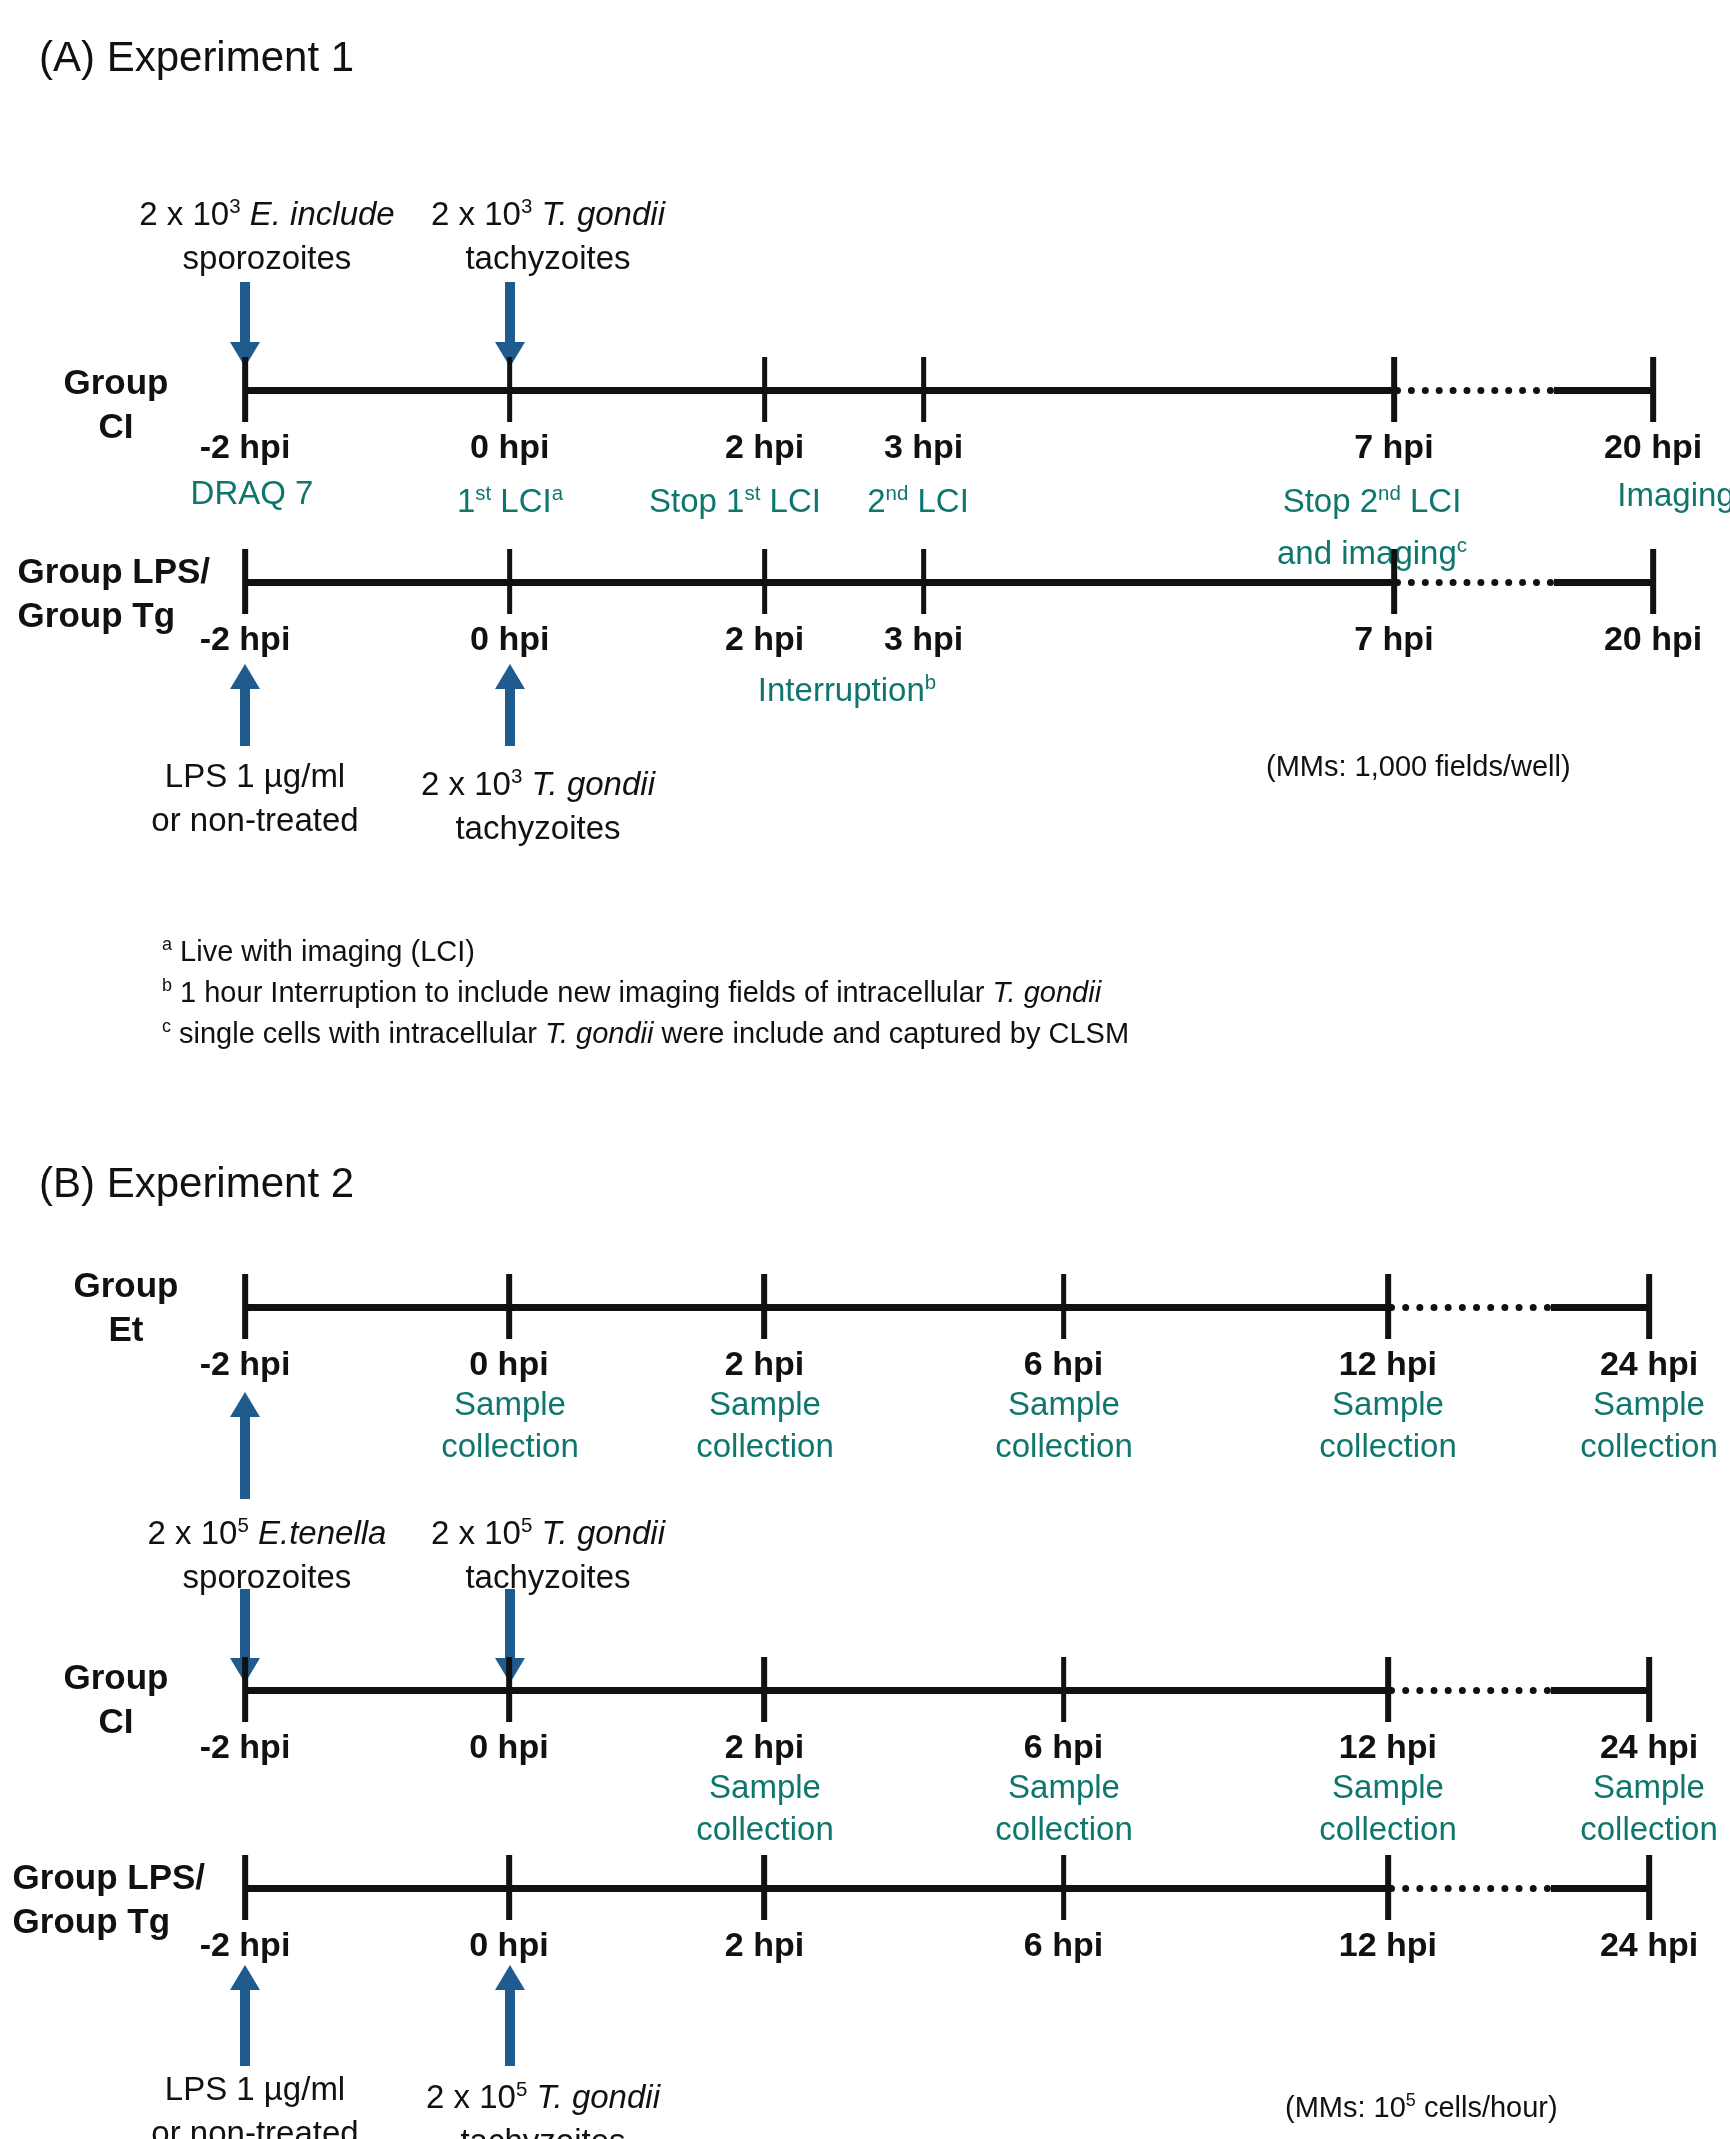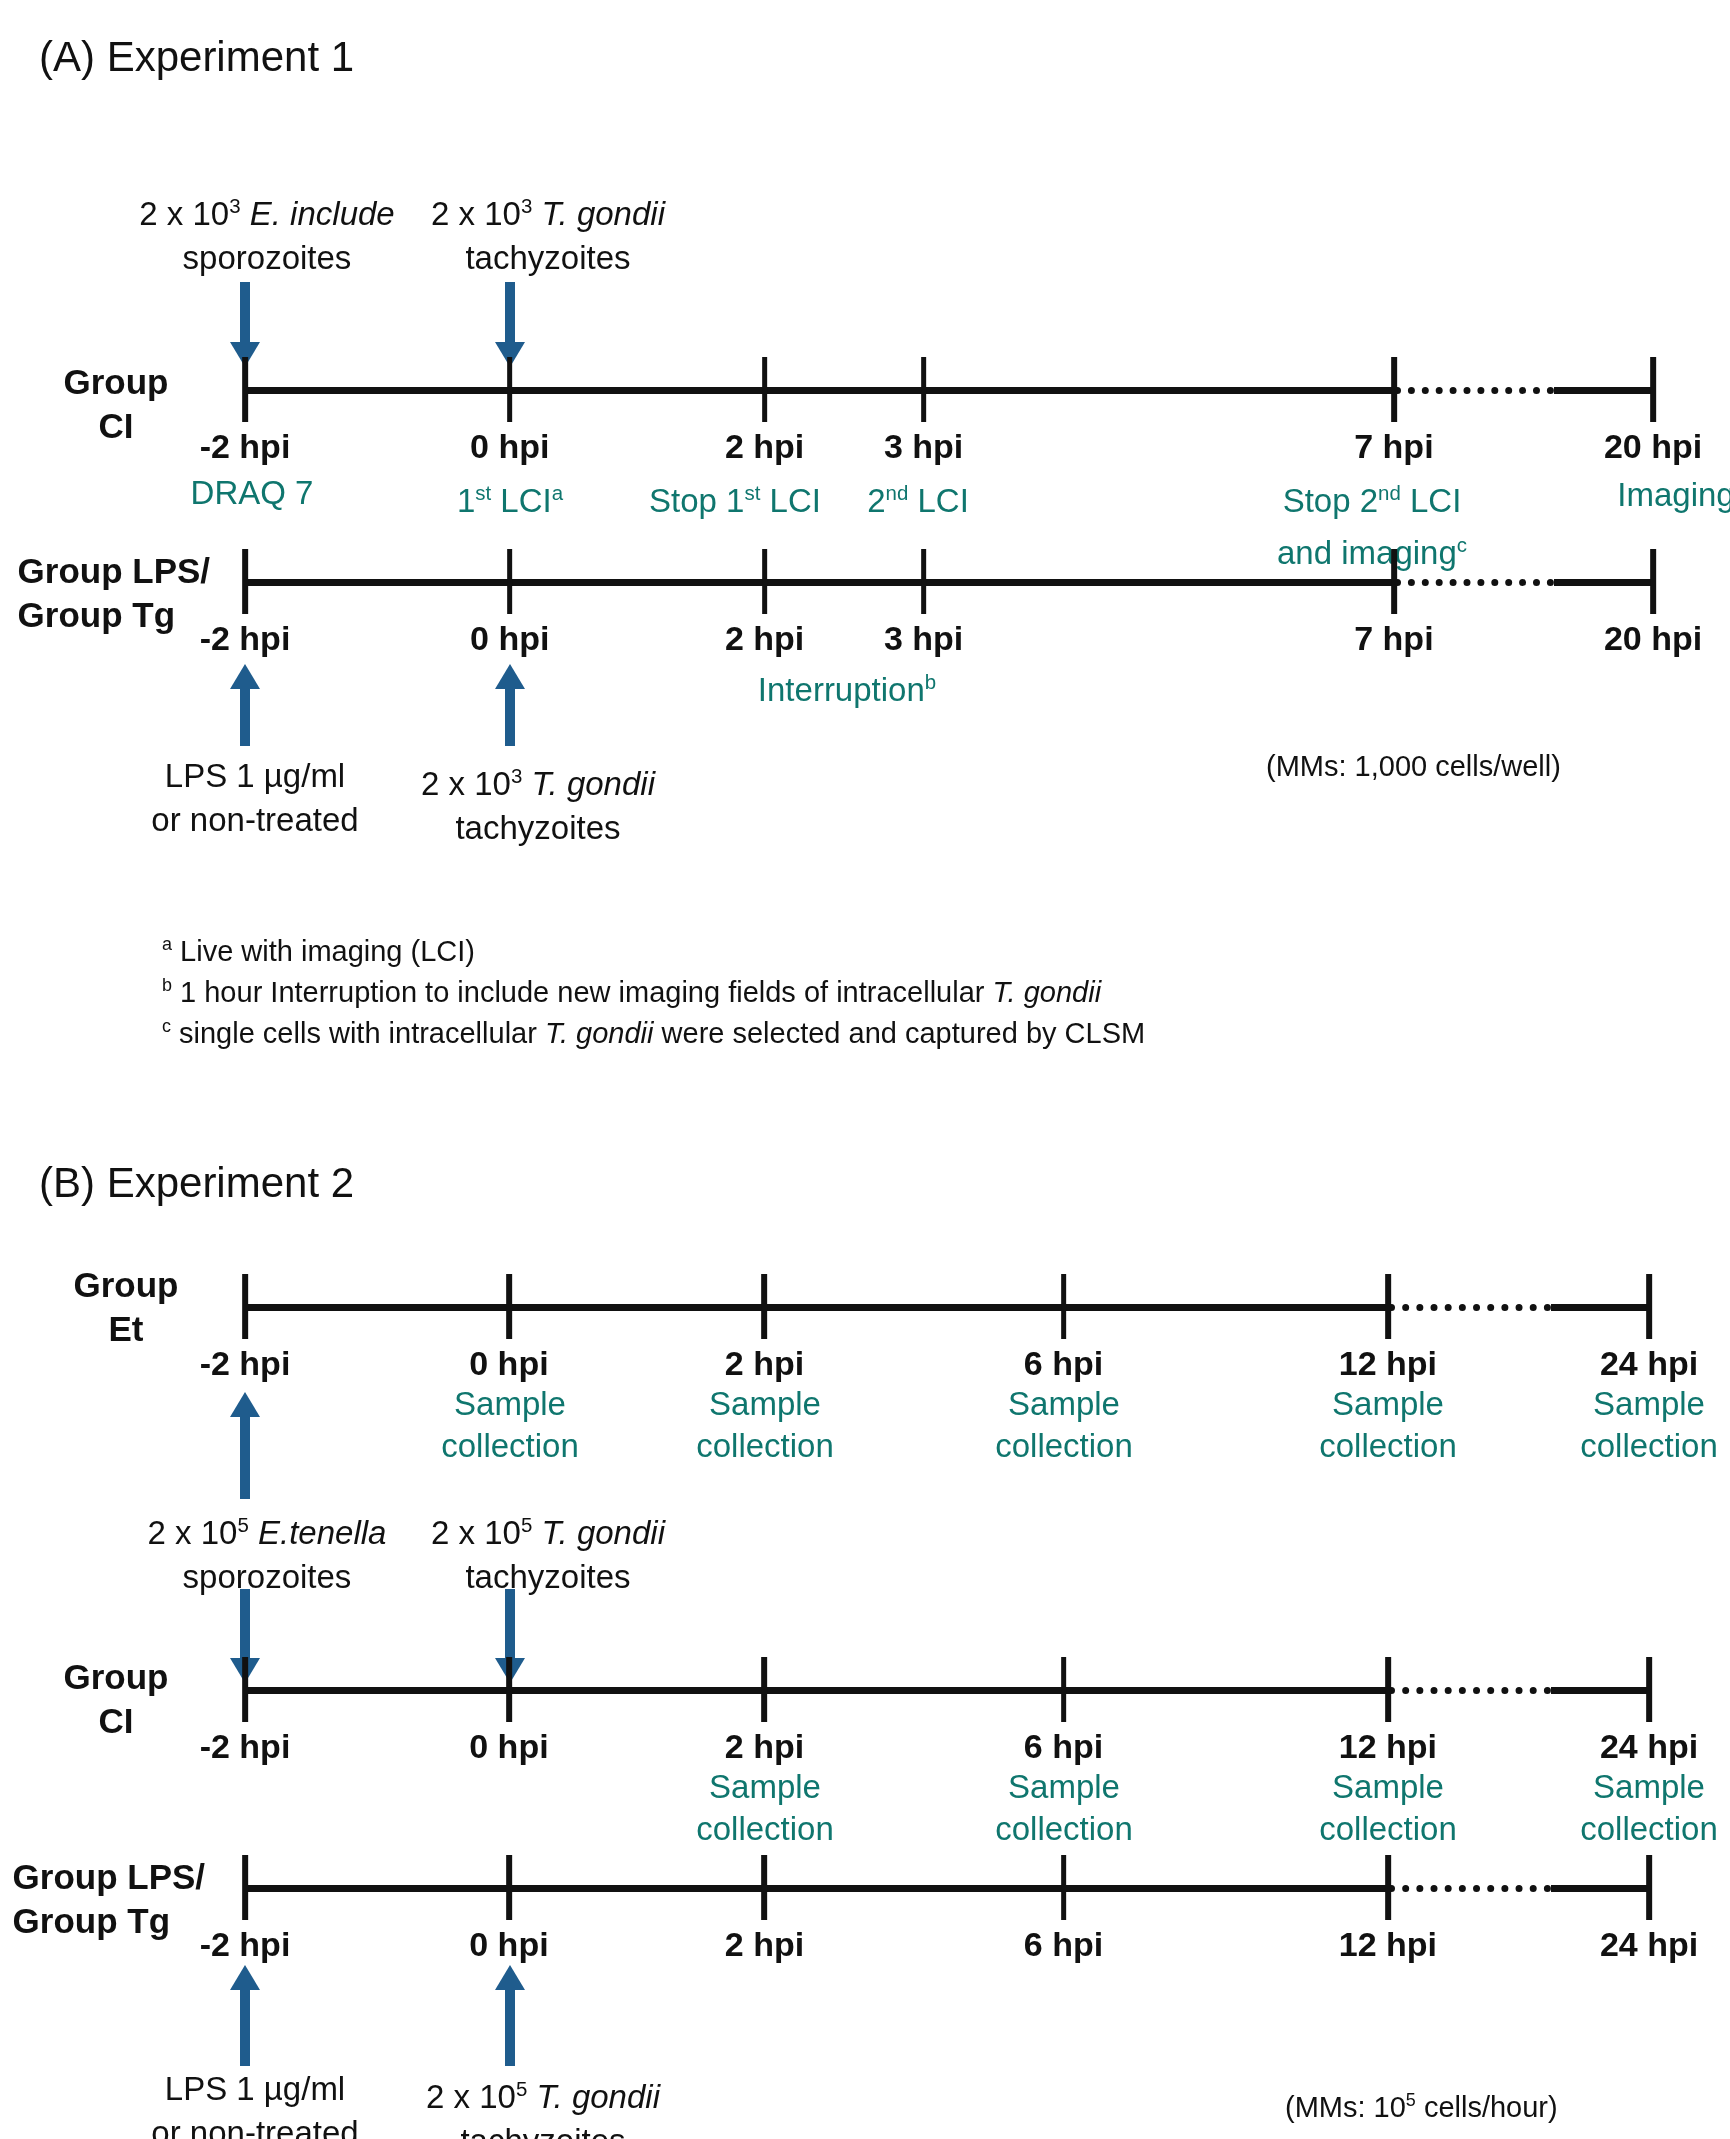--- a/index.html
+++ b/index.html
@@ -116,25 +116,25 @@
   </div>
 
 <div class="abs lbl ctr twoline" style="left:255px;top:754px">
   <div>LPS 1 µg/ml</div>
   <div>or non-treated</div>
 </div>
 <div class="abs lbl ctr twoline" style="left:538px;top:754px">
   <div><span>2 x 10</span><sup>3</sup><i> T. gondii</i></div>
   <div>tachyzoites</div>
 </div>
-<div class="abs fn nowrap" style="left:1266px;top:746px">(MMs: 1,000 cells/well)</div>
+<div class="abs fn nowrap" style="left:1266px;top:746px">(MMs: 1,000 fields/well)</div>
 
 <div class="abs fn nowrap" style="left:162px;top:924px"><sup>a</sup><span> Live with imaging (LCI)</span></div>
 <div class="abs fn nowrap" style="left:162px;top:965px"><sup>b</sup><span> 1 hour Interruption to include new imaging fields of intracellular </span><i>T. gondii</i></div>
-<div class="abs fn nowrap" style="left:162px;top:1006px"><sup>c</sup><span> single cells with intracellular </span><i>T. gondii</i><span> were selected and captured by CLSM</span></div>
+<div class="abs fn nowrap" style="left:162px;top:1006px"><sup>c</sup><span> single cells with intracellular </span><i>T. gondii</i><span> were include and captured by CLSM</span></div>
 
 <div class="abs title nowrap" style="left:39px;top:1159px">(B) Experiment 2</div>
 
 <div class="abs grp ctr" style="left:126px;top:1263px">
   <div>Group</div>
   <div>Et</div>
 </div>
 
 <div class="tl" style="left:245px;top:1307px;width:1404px">
   <div class="seg" style="left:0;width:81.4%"></div>

